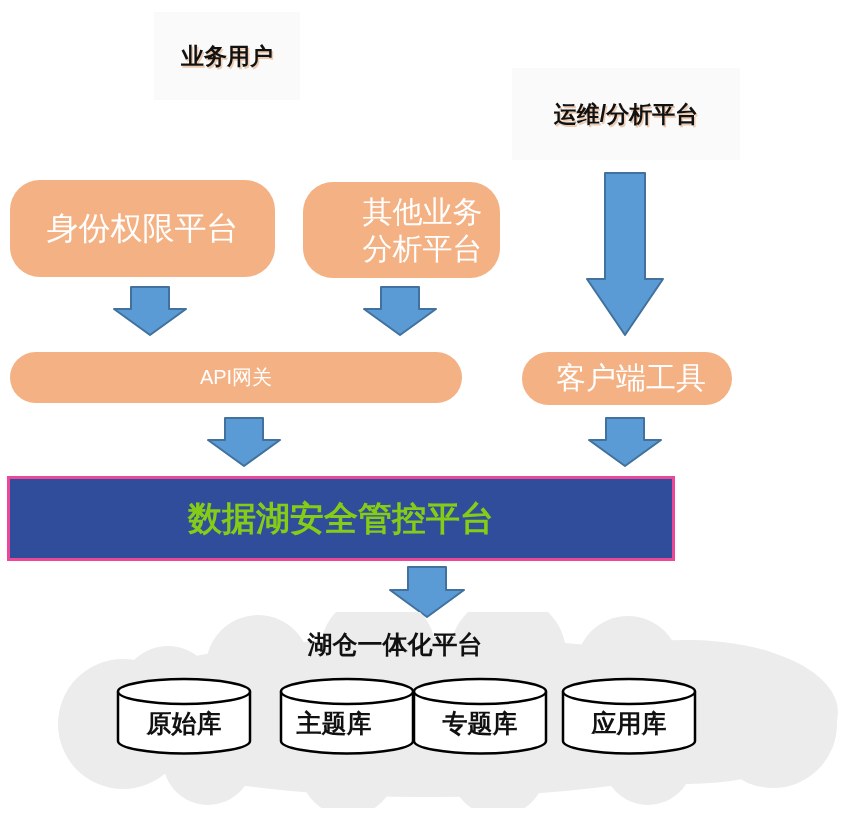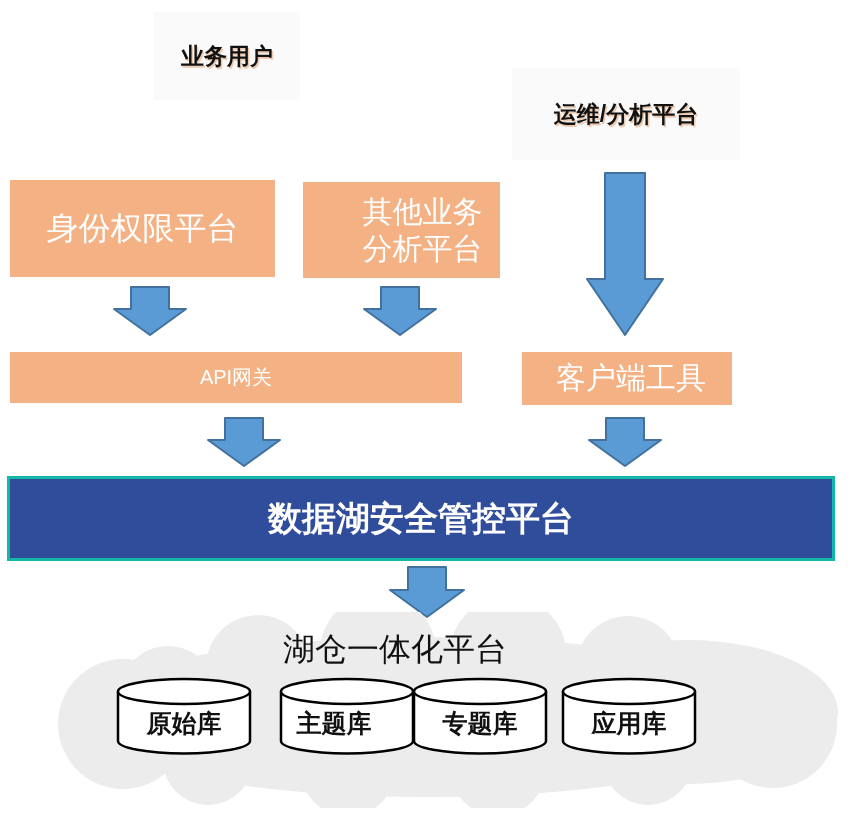--- a/index.html
+++ b/index.html
@@ -10,43 +10,43 @@
   .abs{position:absolute;box-sizing:border-box;}
   .node{display:flex;align-items:center;justify-content:center;text-align:center;}
 
   
   .user-box{background:#fafafa;color:#111;font-weight:bold;font-size:23px;
     text-shadow:1.5px 1.5px 0 rgba(221,132,66,0.40);}
   .user-business{left:154px;top:12px;width:146px;height:88px;}
   .user-ops{left:512px;top:68px;width:228px;height:92px;}
 
   
-  .orange-box{background:#F4B183;color:#ffffff;}
+  .orange-box{background:#F4B183;color:#ffffff;border-radius:30px;}
   .box-identity{left:10px;top:180px;width:265px;height:97px;font-size:32px;}
   .box-other{left:303px;top:182px;width:197px;height:96px;font-size:30px;line-height:1.25;padding-left:42px;}
   .box-api{left:10px;top:352px;width:452px;height:51px;font-size:20px;}
   .box-client{left:522px;top:352px;width:210px;height:53px;font-size:30px;padding-left:8px;}
 
   
-  .platform-bar{left:7px;top:476px;width:828px;height:85px;background:#2F4D9B;
-    border:3px solid #14b8a6;color:#ffffff;font-size:34px;font-weight:bold;}
+  .platform-bar{left:7px;top:476px;width:668px;height:85px;background:#2F4D9B;
+    border:3px solid #ec4899;color:#84cc16;font-size:34px;font-weight:bold;}
 
   
   .arrow{display:block;}
   .a1{left:112px;top:286px;}
   .a2{left:362px;top:286px;}
   .a-long{left:586px;top:172px;}
   .a3{left:206px;top:417px;}
   .a4{left:587px;top:417px;}
   .a5{left:388px;top:566px;}
 
   
   .cloud-svg{left:28px;top:612px;}
   .cloud-title{left:235px;top:628px;width:320px;text-align:center;color:#111;
-    font-size:32px;font-weight:400;}
+    font-size:25px;font-weight:700;}
   .cylinder{width:136px;height:79px;}
   .cyl1{left:116px;top:677px;}
   .cyl2{left:266px;top:677px;padding-left:13px;}
   .cyl3{left:412px;top:677px;}
   .cyl4{left:561px;top:677px;}
   .cyl-label{position:absolute;left:0;top:30px;width:100%;text-align:center;
     color:#111;font-size:25px;font-weight:bold;}
 </style>
 </head>
 <body>

